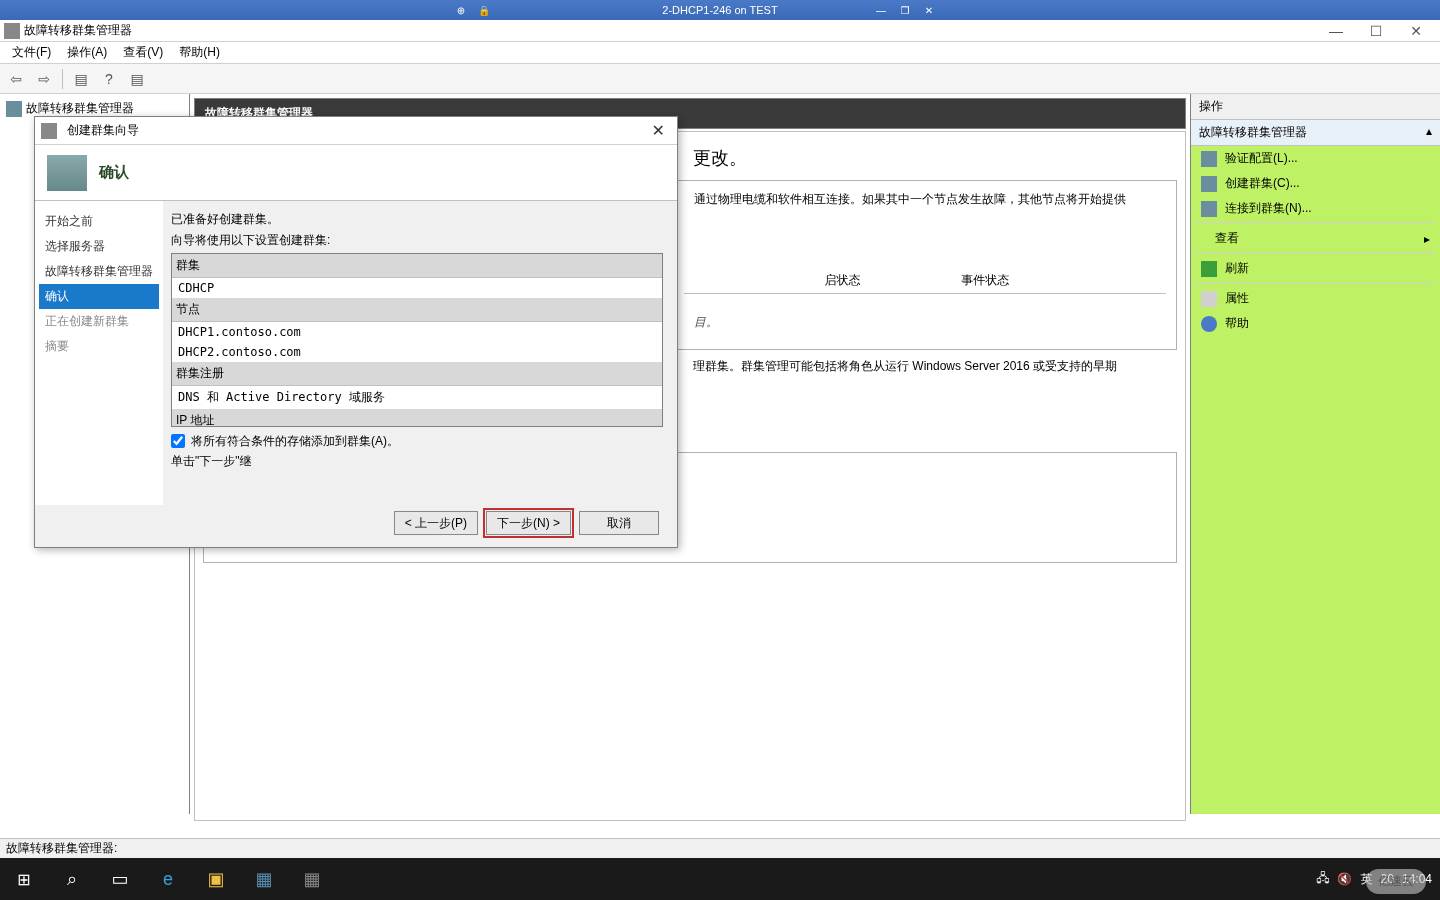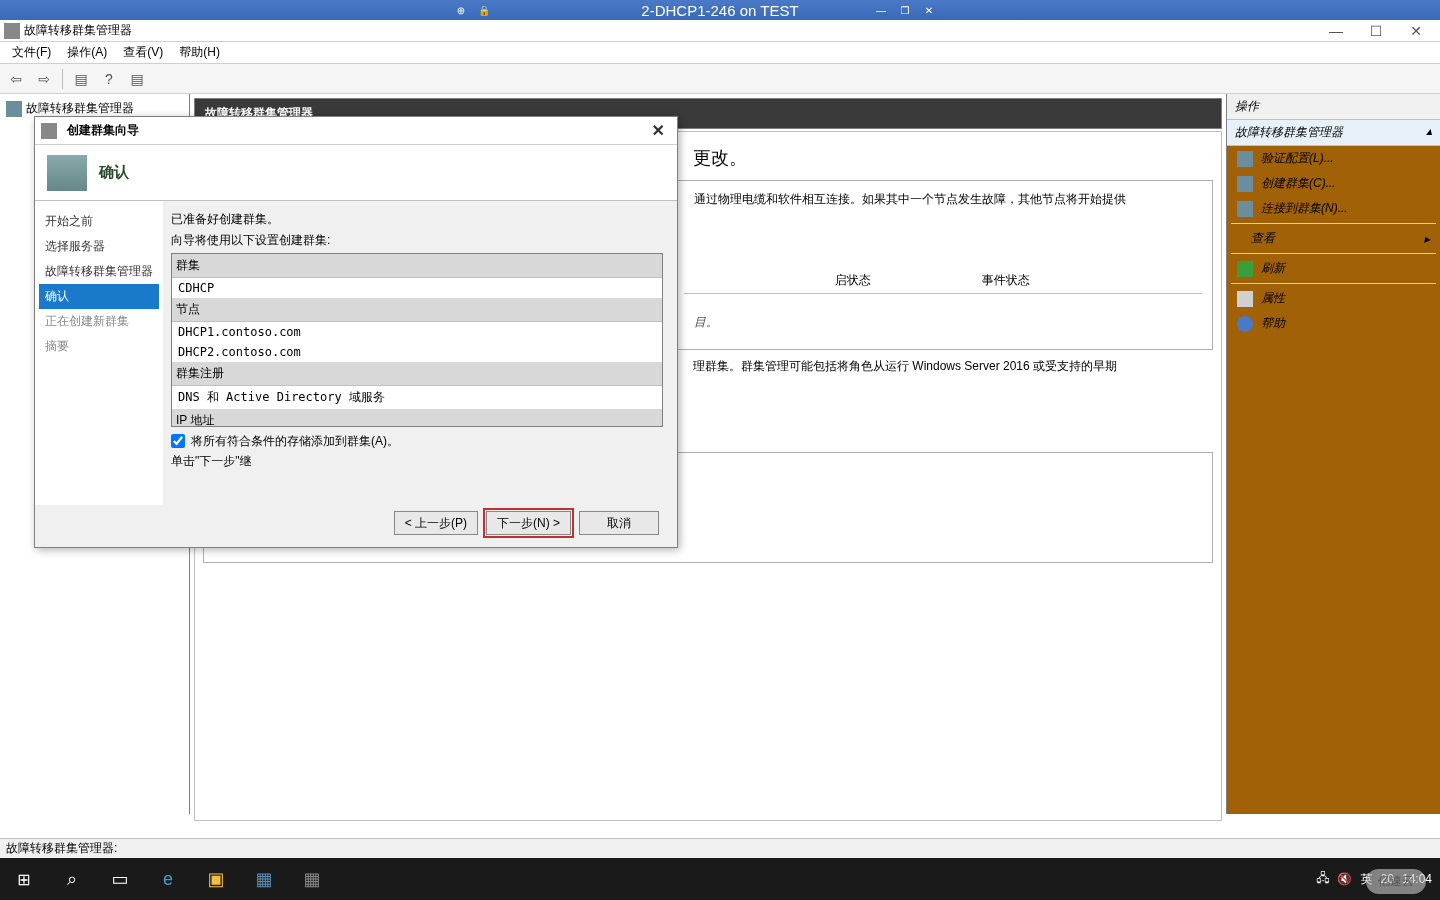--- a/index.html
+++ b/index.html
@@ -1,20 +1,20 @@
 <!DOCTYPE html>
 <html><head>
 <meta charset="utf-8">
 <style>
 * { margin: 0; padding: 0; box-sizing: border-box; font-family: "Microsoft YaHei", "Segoe UI", Tahoma, sans-serif; font-size: 12px; }
 body { background: #fff; width: 1440px; height: 900px; overflow: hidden; position: relative; }
 
 
 .vm-titlebar { height: 20px; background: linear-gradient(#4a7ac7,#3a6ab7); color: #fff; display: flex; align-items: center; justify-content: center; position: relative; }
-.vm-title { font-size: 15px; }
+.vm-title { font-size: 11px; }
 .vm-controls-left { position: absolute; left: 450px; display: flex; gap: 2px; }
 .vm-controls-right { position: absolute; right: 500px; display: flex; gap: 2px; }
 .vm-btn { width: 22px; height: 16px; display: flex; align-items: center; justify-content: center; color: #fff; font-size: 10px; }
 
 
 .app-titlebar { height: 22px; background: #fff; border-bottom: 1px solid #d0d0d0; display: flex; align-items: center; padding: 0 4px; position: relative; }
 .app-icon { width: 16px; height: 16px; background: #888; margin-right: 4px; }
 .win-controls { position: absolute; right: 4px; display: flex; }
 .win-btn { width: 40px; height: 20px; display: flex; align-items: center; justify-content: center; color: #555; font-size: 14px; }
 
@@ -43,21 +43,21 @@
 .collapse-btn { width: 18px; height: 18px; border: 1px solid #999; border-radius: 50%; display: flex; align-items: center; justify-content: center; font-size: 10px; }
 .table-header { display: flex; border-bottom: 1px solid #c0c0c0; padding: 4px 0; justify-content: center; }
 .table-header > div { flex: 1; padding: 0 4px; }
 .empty-row { padding: 20px 0; font-style: italic; color: #555; }
 .link-row { display: flex; align-items: center; gap: 6px; margin: 4px 0; }
 .link-text { color: #0645ad; text-decoration: underline; cursor: pointer; }
 .link-icon { width: 16px; height: 16px; background: #6b8e9f; }
 .mgmt-text { margin: 8px 0 8px 490px; }
 
 
-.actions-panel { width: 214px; border-left: 1px solid #808080; background: #a16207; font-style: italic; }
+.actions-panel { width: 250px; border-left: 1px solid #808080; background: #bef264; }
 .actions-header { background: #f0f0f0; border-bottom: 1px solid #c0c0c0; padding: 4px 8px; font-weight: normal; }
 .actions-group-header { background: #e8f0f8; padding: 4px 8px; border-bottom: 1px solid #c0c0c0; position: relative; }
 .actions-group-header::after { content: "▴"; position: absolute; right: 8px; }
 .action-item { display: flex; align-items: center; gap: 8px; padding: 4px 10px; cursor: default; }
 .action-item.sub { padding-left: 24px; position: relative; }
 .action-item.sub::after { content: "▸"; position: absolute; right: 10px; }
 .action-icon { width: 16px; height: 16px; background: #6b8e9f; flex-shrink: 0; }
 .action-icon.refresh { background: #3a9f3a; }
 .action-icon.props { background: #d0d0d0; }
 .action-icon.help { background: #4a7ac7; border-radius: 50%; }
@@ -68,21 +68,21 @@
 
 
 .taskbar { position: absolute; bottom: 0; left: 0; right: 0; height: 42px; background: #1a1a1a; display: flex; align-items: center; }
 .task-btn { width: 48px; height: 42px; display: flex; align-items: center; justify-content: center; color: #fff; font-size: 18px; }
 .task-btn.start { font-size: 16px; }
 .task-tray { margin-left: auto; display: flex; align-items: center; color: #fff; gap: 8px; padding-right: 8px; font-size: 11px; }
 .watermark { position: absolute; right: 14px; bottom: 6px; background: rgba(200,200,200,0.6); padding: 4px 12px; border-radius: 14px; font-size: 13px; color: #555; }
 
 
 .wizard { position: absolute; left: 34px; top: 116px; width: 644px; height: 432px; background: #f0f0f0; border: 1px solid #808080; box-shadow: 2px 2px 8px rgba(0,0,0,0.3); z-index: 100; }
-.wizard-titlebar { height: 28px; background: #fff; border-bottom: 1px solid #d0d0d0; display: flex; align-items: center; padding: 0 6px; font-weight: bold; }
+.wizard-titlebar { height: 28px; background: #fff; border-bottom: 1px solid #d0d0d0; display: flex; align-items: center; padding: 0 6px; }
 .wizard-title { display: flex; align-items: center; gap: 6px; }
 .wizard-close { margin-left: auto; font-size: 16px; color: #333; cursor: pointer; padding: 0 6px; }
 .wizard-header { height: 56px; background: #fff; border-bottom: 1px solid #c0c0c0; display: flex; align-items: center; padding: 0 12px; gap: 12px; }
 .wizard-header-icon { width: 40px; height: 36px; background: linear-gradient(#8aa,#688); }
 .wizard-header-title { font-size: 15px; font-weight: bold; color: #2a4a2a; }
 .wizard-body { display: flex; height: 304px; }
 .wizard-steps { width: 128px; background: #fff; padding: 8px 4px; }
 .wizard-step { padding: 4px 6px; font-size: 12px; color: #333; }
 .wizard-step.active { background: #1979ca; color: #fff; }
 .wizard-step.disabled { color: #888; }

